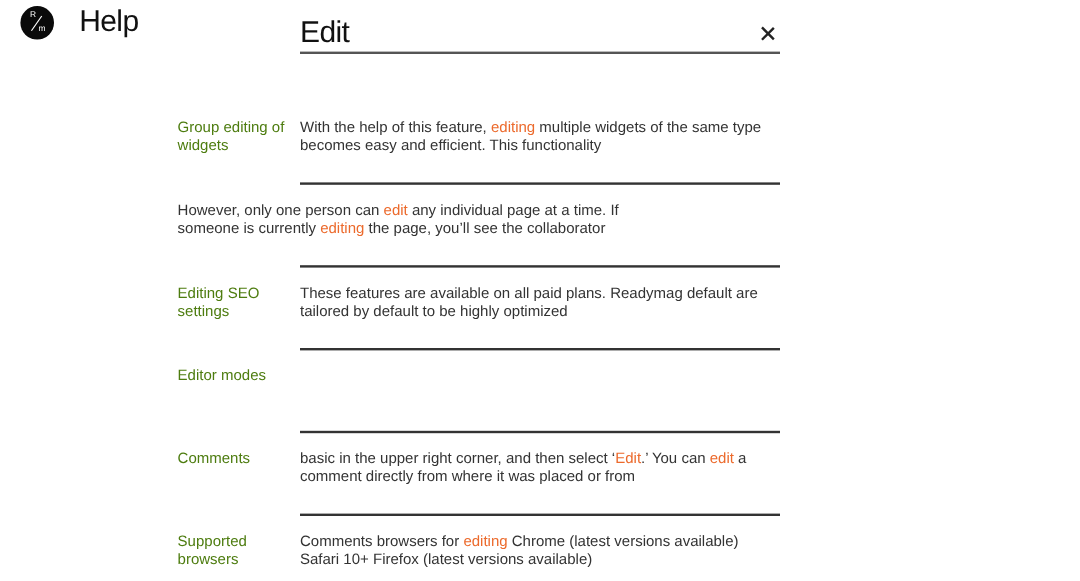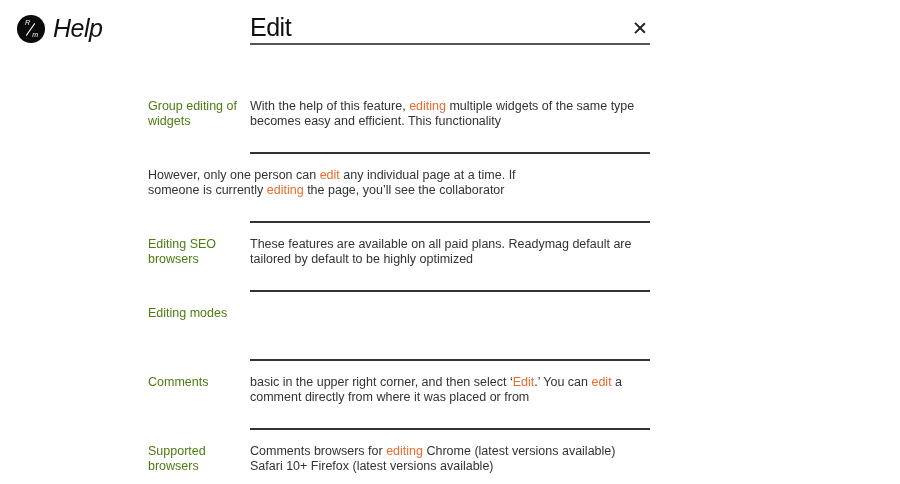--- a/index.html
+++ b/index.html
@@ -8,22 +8,22 @@
       background: #ffffff;
       width: 900px;
       height: 484px;
       overflow: hidden;
       font-family: "Liberation Sans", "DejaVu Sans", sans-serif;
       color: #1a1a1a;
     }
     .page { position: relative; width: 900px; height: 484px; }
 
     .brand {
-      position: absolute; left: 17px; top: 14px;
-      display: flex; align-items: center; gap: 8px; font-style: italic;
+      position: absolute; left: 17px; top: 4px;
+      display: flex; align-items: center; gap: 21px;
     }
     .logo {
       width: 28px; height: 28px; border-radius: 50%;
       background: #0a0a0a; position: relative;
     }
     .logo .r {
       position: absolute; left: 8px; top: 4px;
       color: #fff; font-size: 7px; line-height: 7px;
     }
     .logo .m {
@@ -102,26 +102,26 @@
     <div class="result">
       <div class="result-title">Group editing of widgets</div>
       <div class="result-body"><span>With the help of this feature, </span><span class="hl" style="color: rgb(236, 106, 44);">editing</span><span> multiple widgets of the same type becomes easy and efficient. This functionality</span></div>
       <div class="result-divider"></div>
     </div>
     <div class="result">
       <div class="result-body"><span>However, only one person can </span><span class="hl" style="color: rgb(236, 106, 44);">edit</span><span> any individual page at a time. If someone is currently </span><span class="hl" style="color: rgb(236, 106, 44);">editing</span><span> the page, you’ll see the collaborator</span></div>
       <div class="result-divider"></div>
     </div>
     <div class="result">
-      <div class="result-title">Editing SEO browsers</div>
+      <div class="result-title">Editing SEO settings</div>
       <div class="result-body"><span>These features are available on all paid plans. Readymag default are tailored by default to be highly optimized</span></div>
       <div class="result-divider"></div>
     </div>
     <div class="result">
-      <div class="result-title">Editing modes</div>
+      <div class="result-title">Editor modes</div>
       <div class="result-divider"></div>
     </div>
     <div class="result">
       <div class="result-title">Comments</div>
       <div class="result-body"><span>basic in the upper right corner, and then select ‘</span><span class="hl" style="color: rgb(236, 106, 44);">Edit</span><span>.’ You can </span><span class="hl" style="color: rgb(236, 106, 44);">edit</span><span> a comment directly from where it was placed or from</span></div>
       <div class="result-divider"></div>
     </div>
     <div class="result">
       <div class="result-title">Supported browsers</div>
       <div class="result-body"><span>Comments browsers for </span><span class="hl" style="color: rgb(236, 106, 44);">editing</span><span> Chrome (latest versions available) Safari 10+ Firefox (latest versions available)</span></div>

